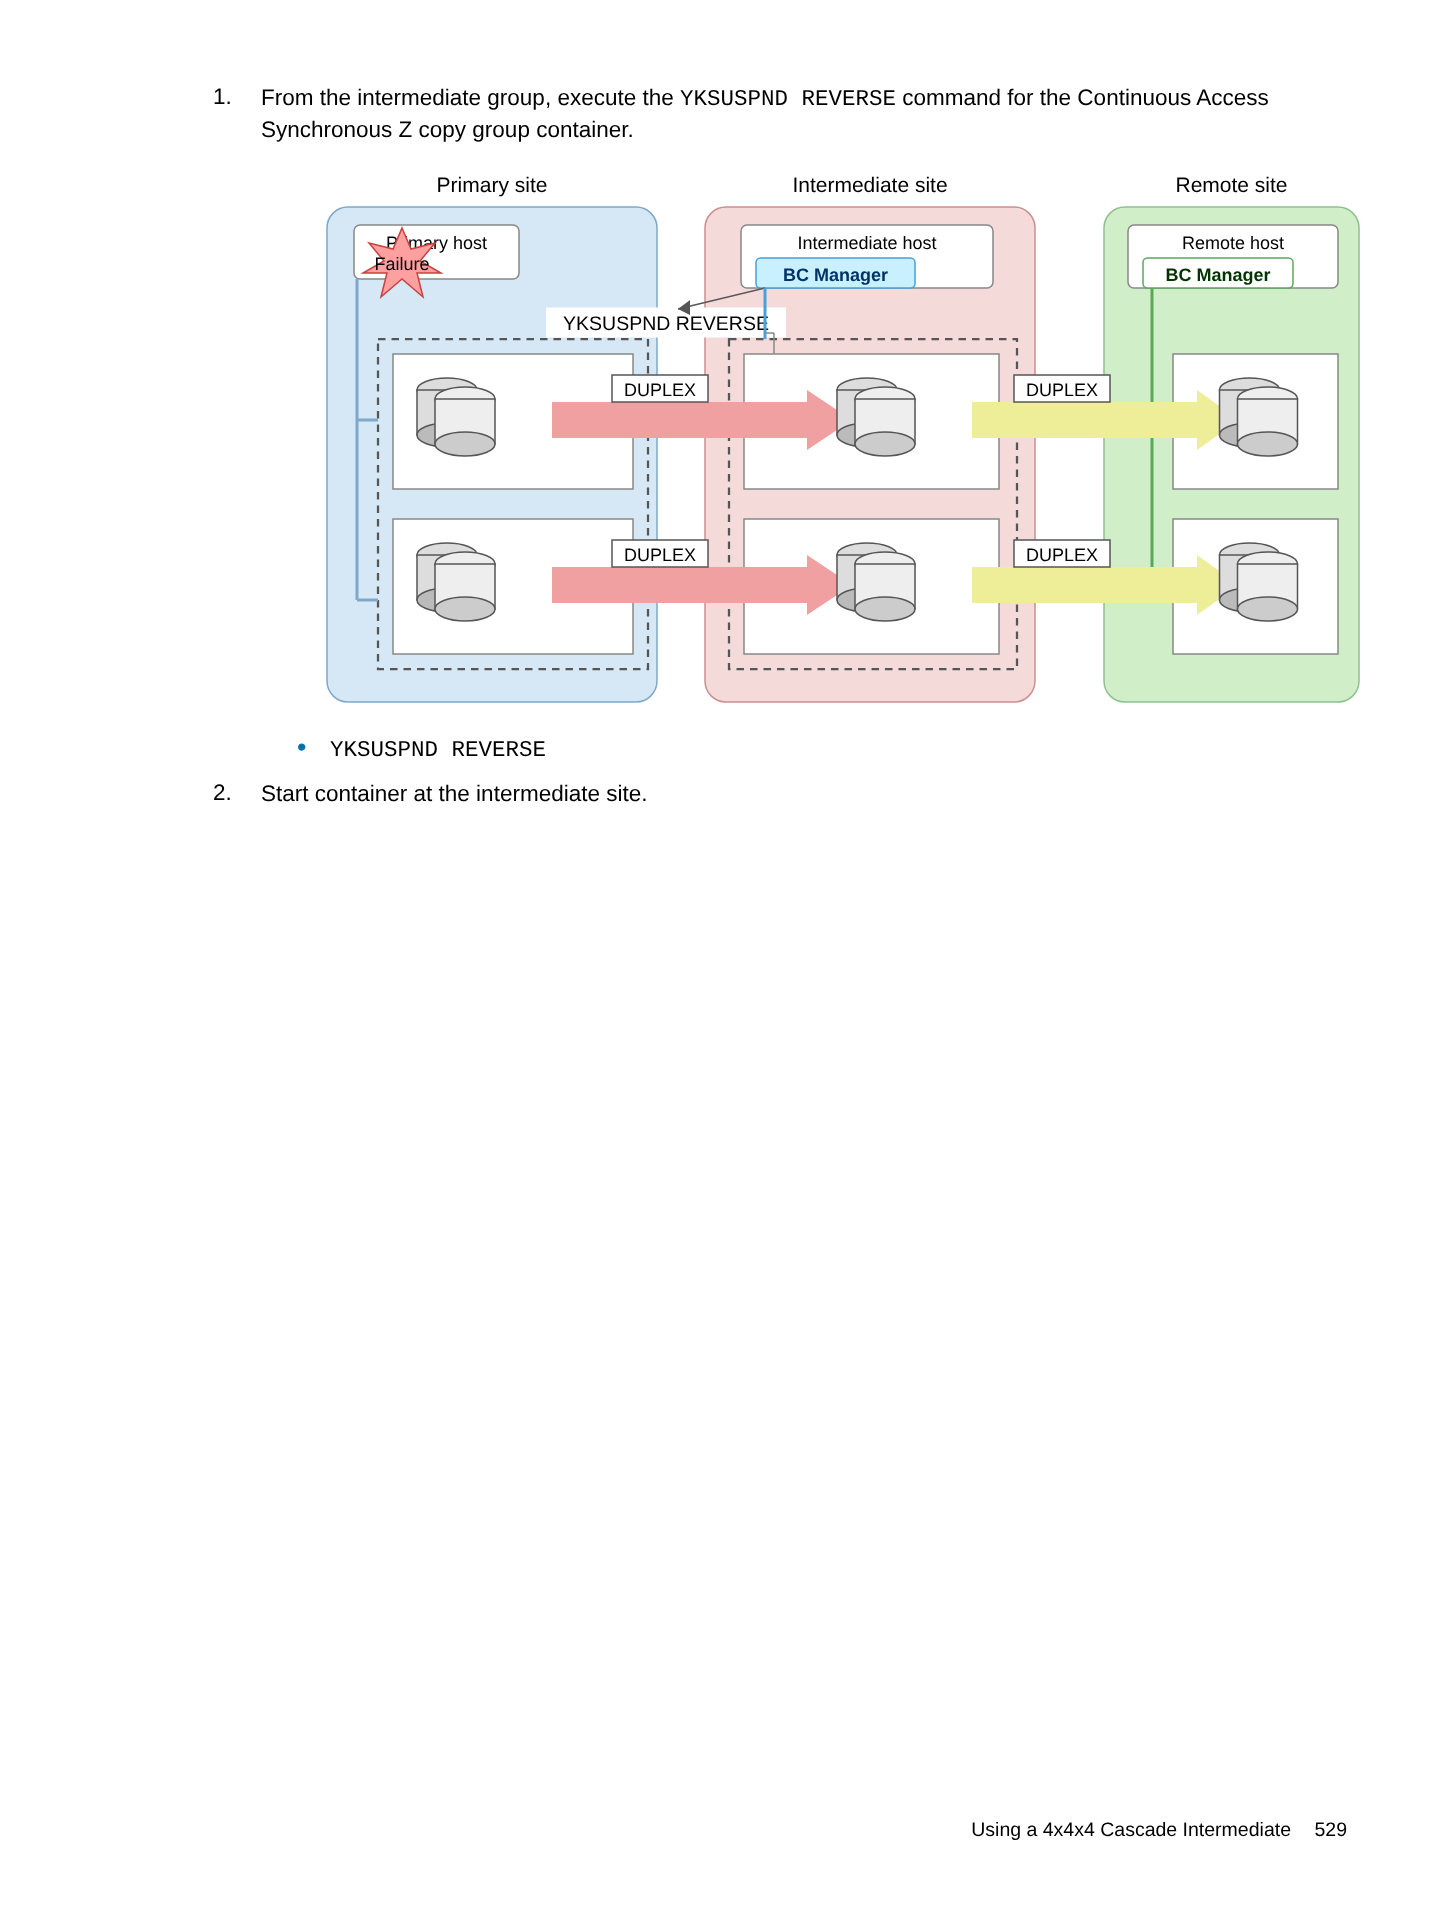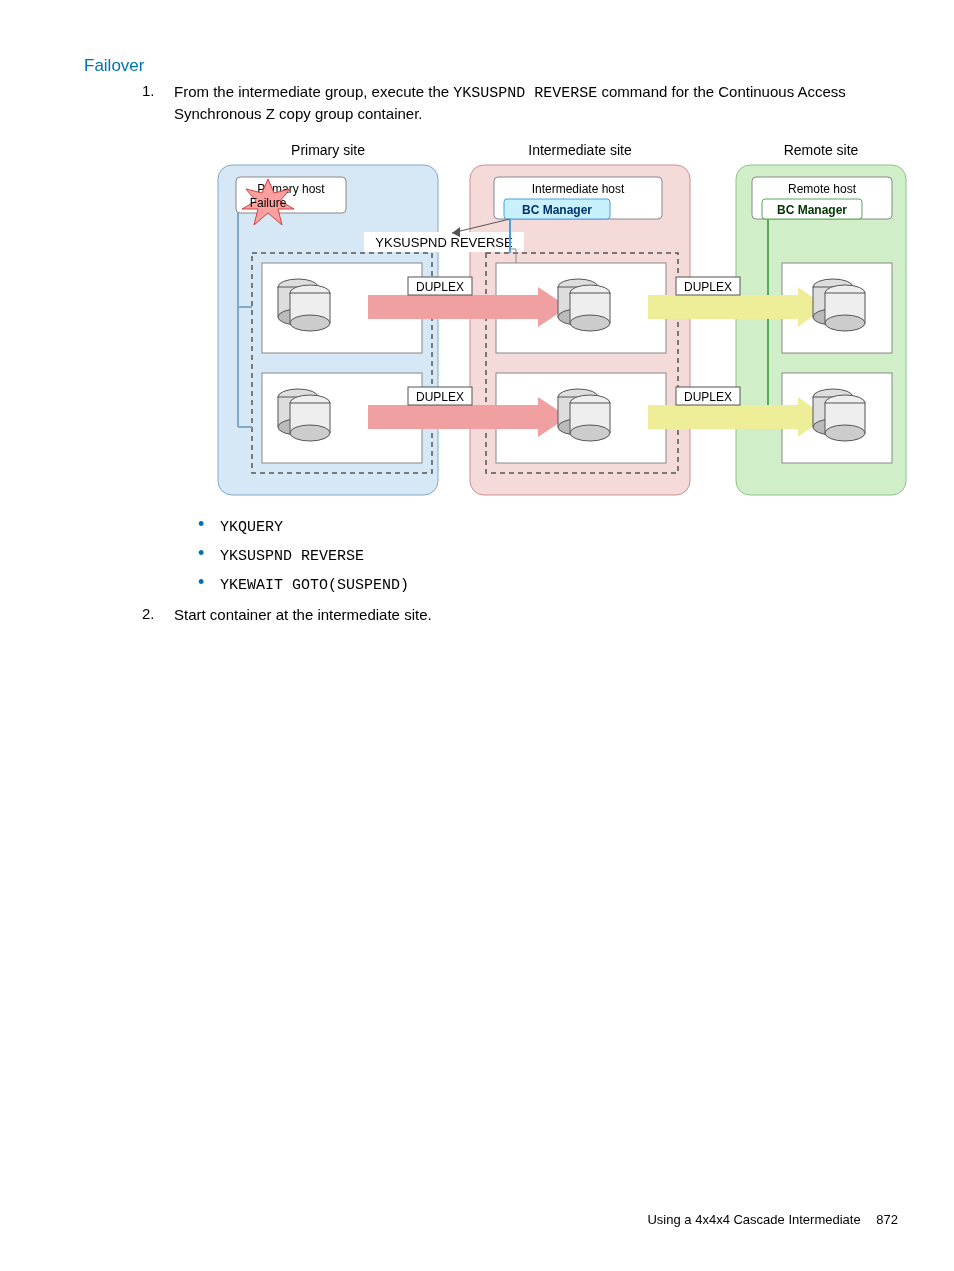--- a/index.html
+++ b/index.html
@@ -72,21 +72,20 @@
     font-size: 13px;
   }
   .footer .pg {
     margin-left: 12px;
   }
 </style>
 </head>
 <body>
 
 <div class="page">
-  <div class="section-heading">Failover</div>
 
   <ol class="ol">
     <li>
       <span class="num">1.</span>
       <span class="li-body">
         <span>From the intermediate group, execute the </span><span class="mono">YKSUSPND REVERSE</span><span> command for the Continuous Access Synchronous Z copy group container.</span>
 
         <div class="diagram-wrap">
           <svg width="700" height="360" viewBox="0 0 700 360">
 
@@ -228,32 +227,30 @@
                 <rect x="-20" y="0" width="40" height="30" fill="#ddd" stroke="#555"></rect>
                 <ellipse cx="0" cy="30" rx="20" ry="8" fill="#bbb" stroke="#555"></ellipse>
                 <ellipse cx="12" cy="6" rx="20" ry="8" fill="#eee" stroke="#555"></ellipse>
                 <rect x="-8" y="6" width="40" height="30" fill="#eee" stroke="#555"></rect>
                 <ellipse cx="12" cy="36" rx="20" ry="8" fill="#ccc" stroke="#555"></ellipse>
               </g>
           </svg>
         </div>
 
         <ul class="bullets">
-          <li><span class="mono">YKQUERY</span></li>
           <li><span class="mono">YKSUSPND REVERSE</span></li>
-          <li><span class="mono">YKEWAIT GOTO(SUSPEND)</span></li>
         </ul>
       </span>
     </li>
 
     <li>
       <span class="num">2.</span>
       <span class="li-body">
         <span>Start container at the intermediate site.</span>
       </span>
     </li>
   </ol>
 </div>
 
 <div class="footer">
   <span>Using a 4x4x4 Cascade Intermediate</span>
-  <span class="pg">872</span>
+  <span class="pg">529</span>
 </div>
 
 </body></html>

